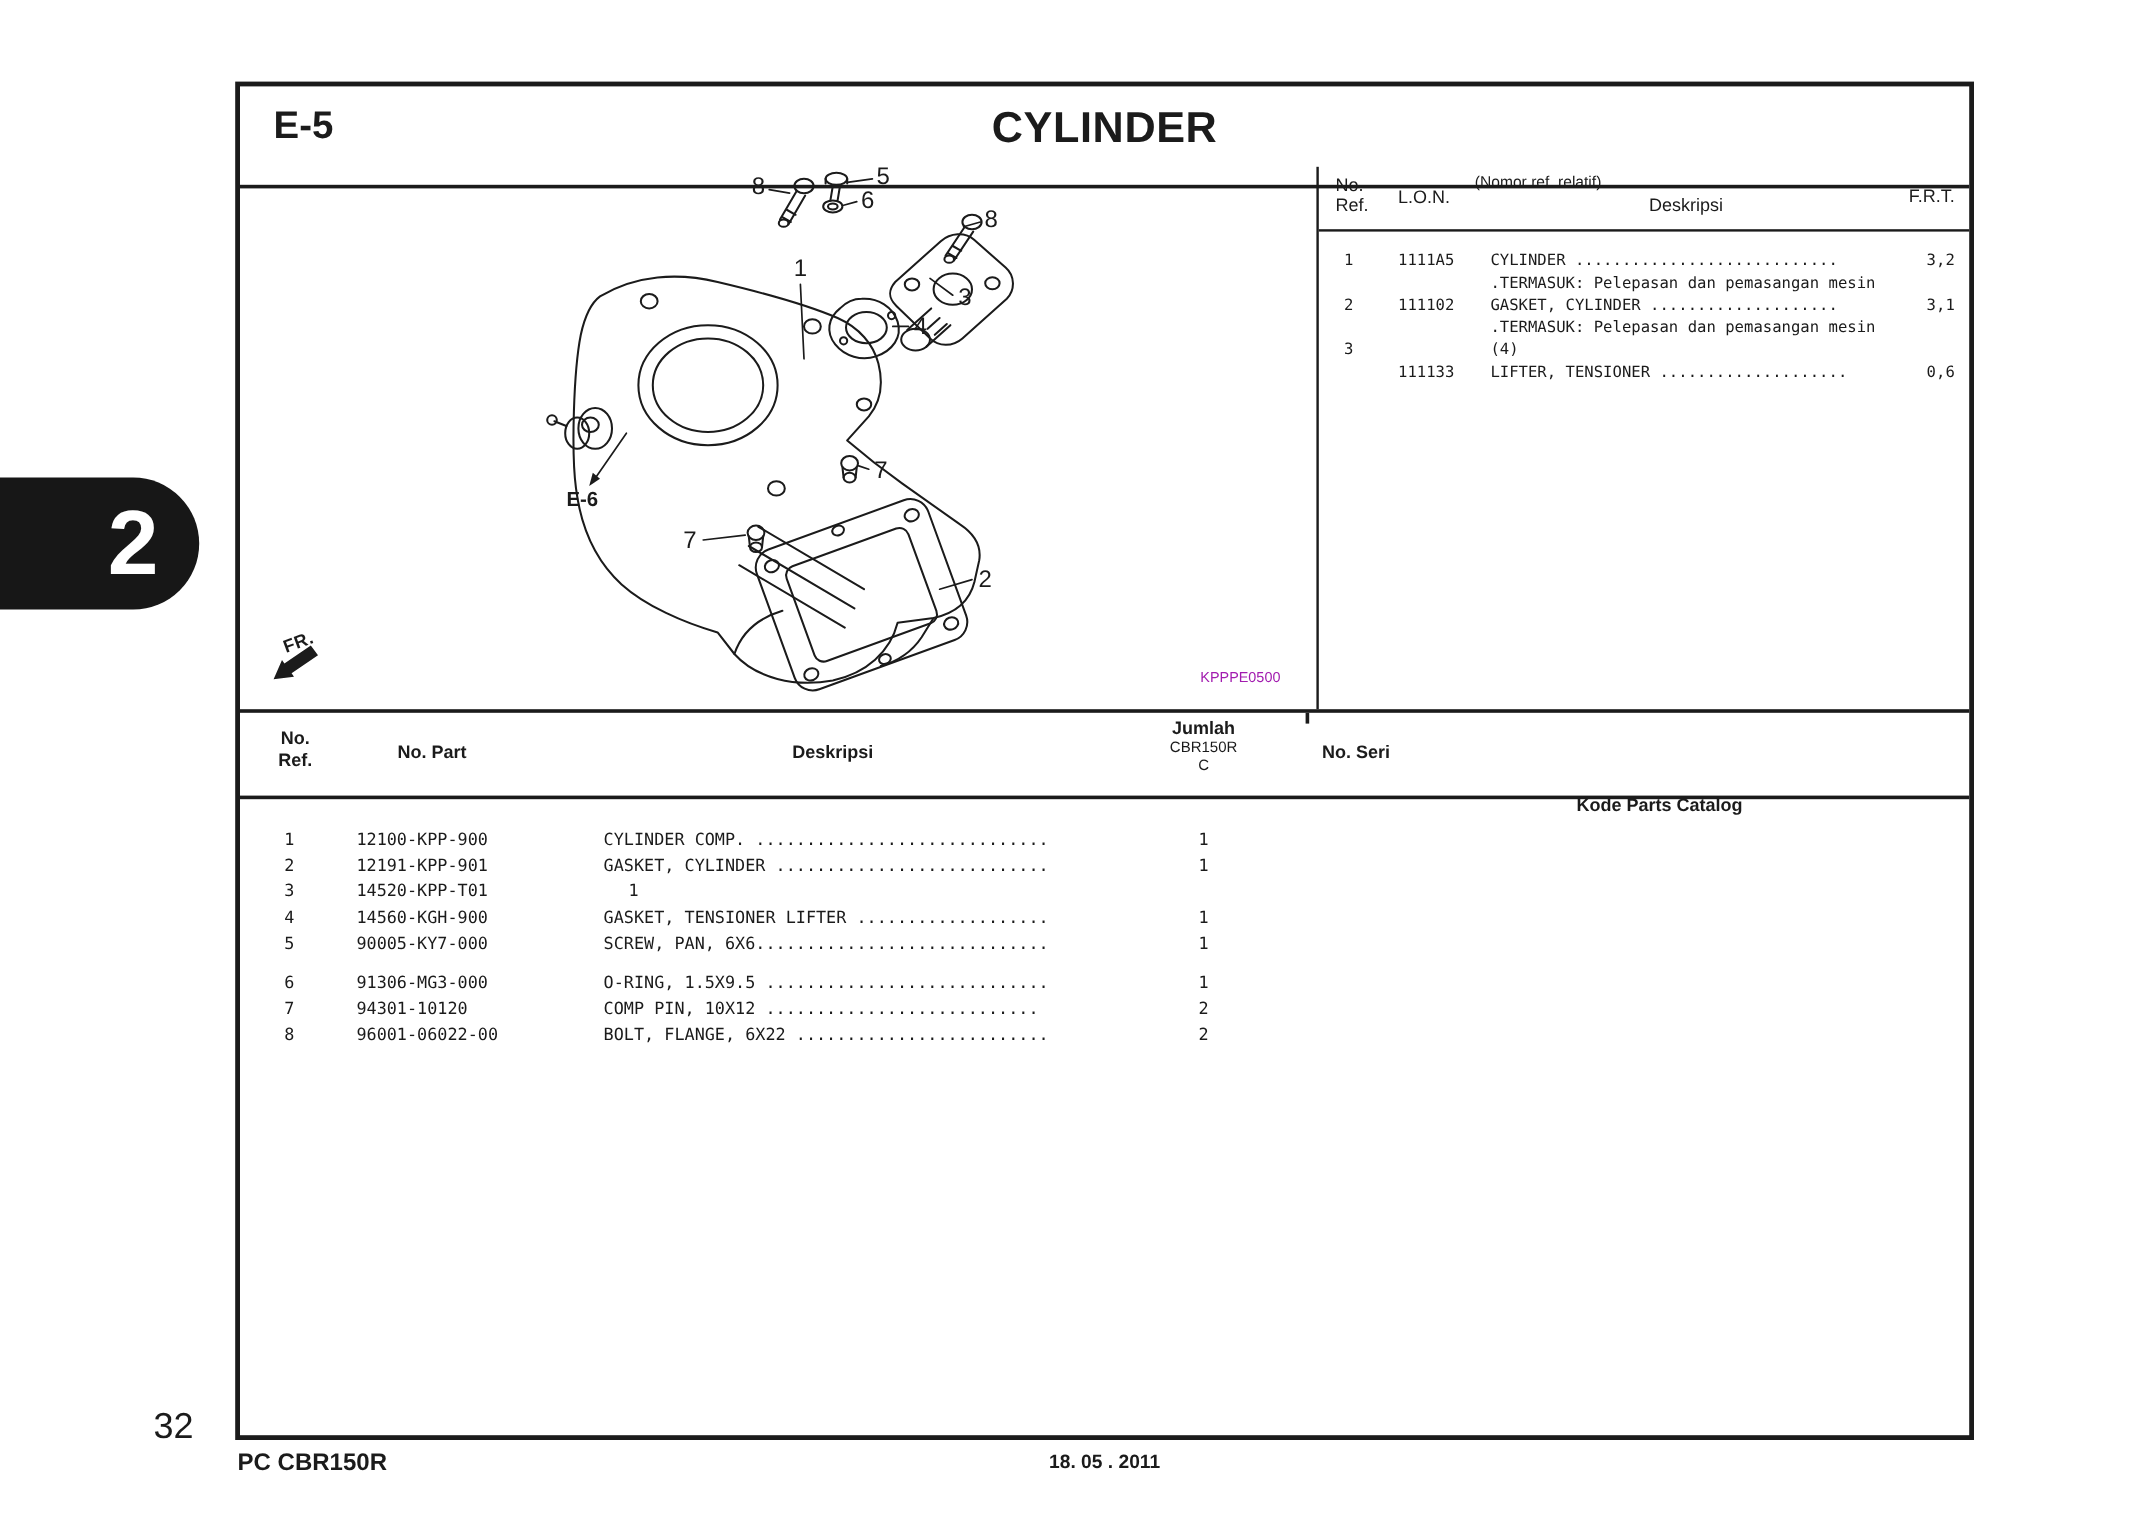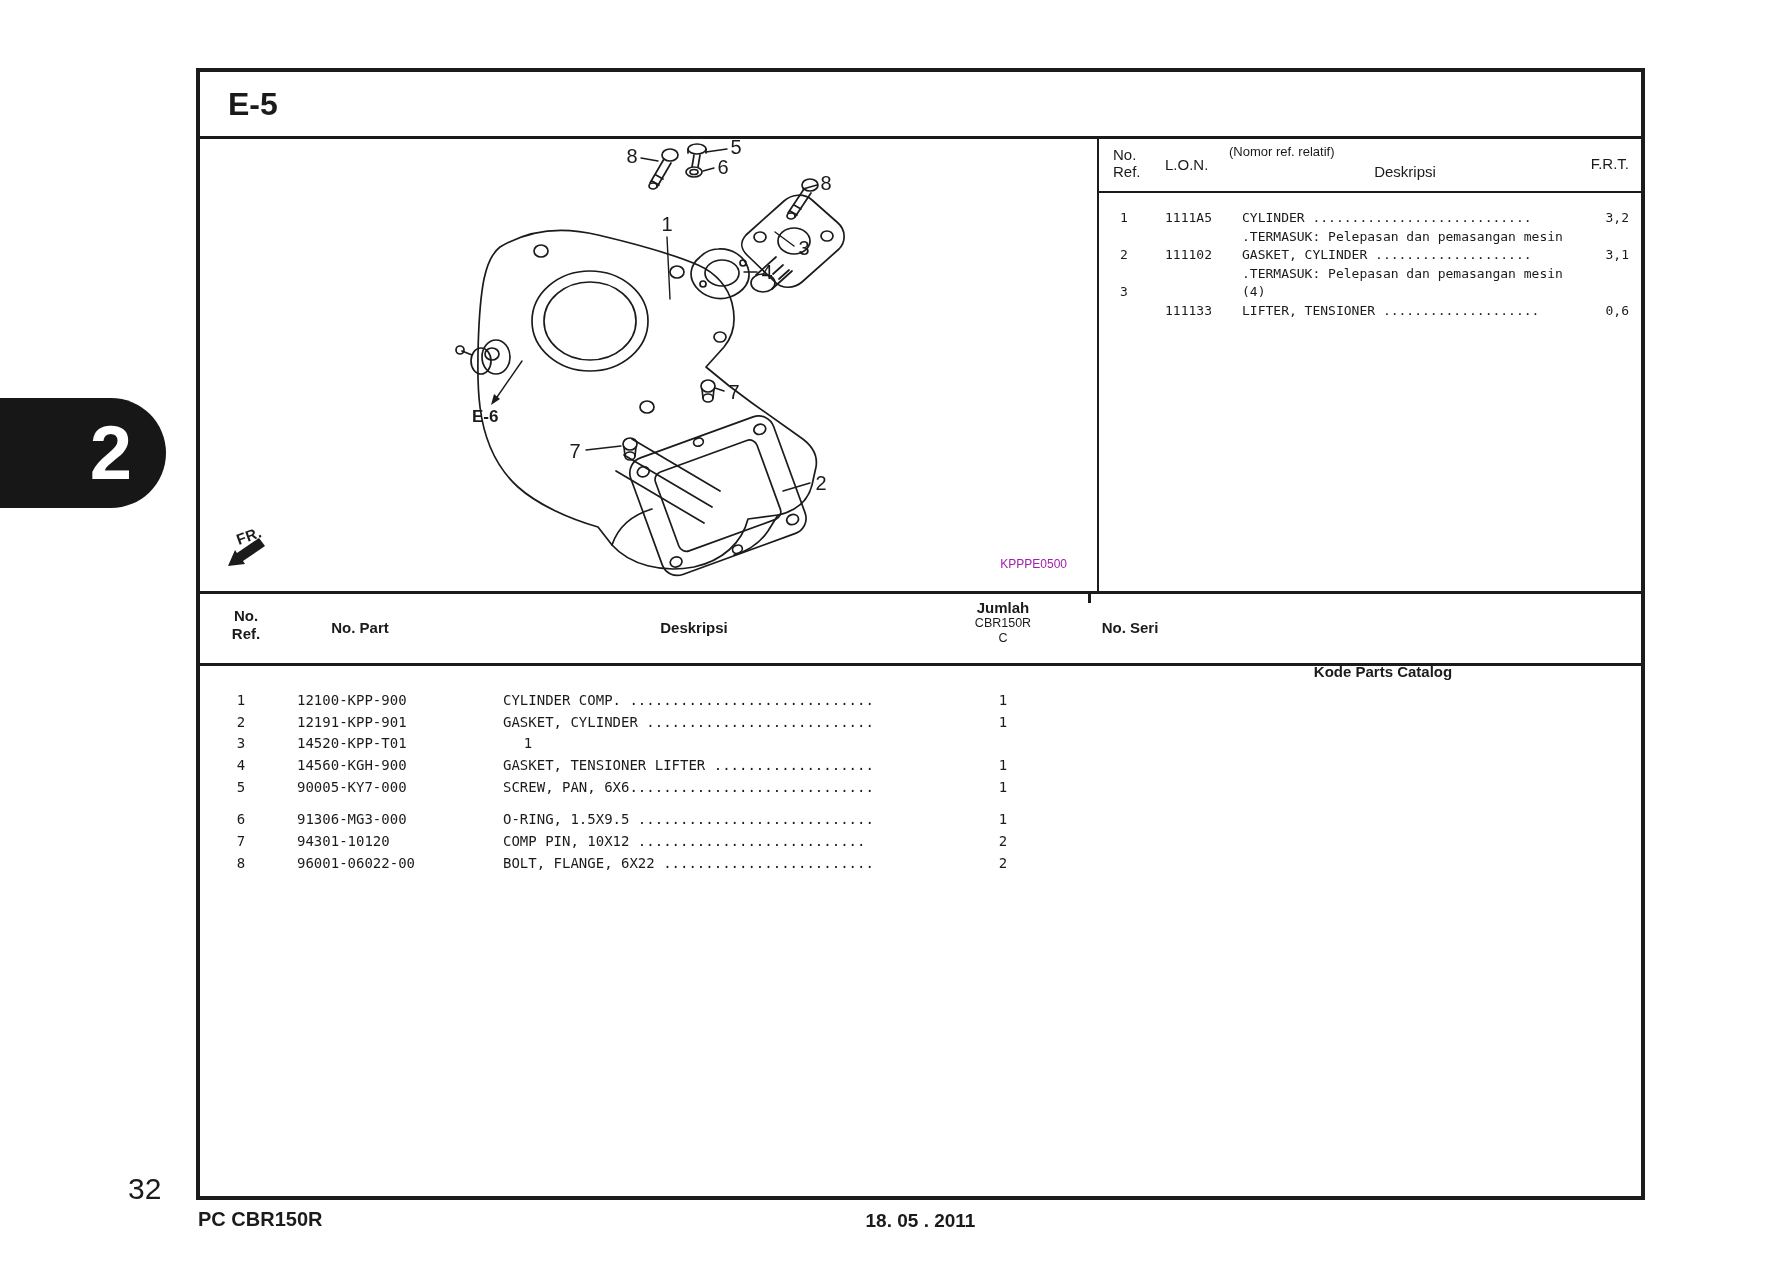--- a/index.html
+++ b/index.html
@@ -16,21 +16,21 @@
   }
   .side-tab span { color:#ffffff; font-size:76px; font-weight:bold; line-height:1; }
 
   .page-number { position:absolute; left:128px; top:1172px; font-size:30px; }
 
   
   .page-box {
     position:absolute; left:196px; top:68px; width:1449px; height:1132px;
     border:4px solid #1b1b1b; box-sizing:border-box; background:#fff;
   }
-  .pb-header { position:absolute; left:0; top:0; width:100%; height:67px;
+  .pb-header { position:absolute; left:0; top:0; width:100%; height:85px;
     border-bottom:3px solid #1b1b1b; box-sizing:border-box; }
   .section-code { position:absolute; left:28px; top:14px; font-size:32px; font-weight:bold; }
   .page-title { position:absolute; left:0; top:13px; width:100%; text-align:center;
     font-size:36px; font-weight:bold; letter-spacing:0.5px; }
 
   
   .pb-main { position:absolute; left:0; top:67px; width:100%; height:452px; }
   .diagram { position:absolute; left:0; top:0; width:897px; height:452px; }
   .diagram svg { position:absolute; left:0; top:0; }
   .callout {
@@ -78,37 +78,38 @@
     font-size:14px; white-space:pre; }
   .c-ref  { width:82px; text-align:center; flex:none; }
   .c-part { width:206px; padding-left:15px; box-sizing:border-box; flex:none; }
   .c-desc { width:475px; padding-left:15px; box-sizing:border-box; flex:none; }
   .c-qty  { width:80px; text-align:center; flex:none; }
   .pt-gap { height:11px; }
 
   
   .footer-left { position:absolute; left:198px; top:1208px; font-size:20px; font-weight:bold; }
   .footer-date { position:absolute; left:196px; top:1210px; width:1449px; text-align:center;
-    font-size:19px; font-weight:bold; }
+    font-size:16px; font-weight:bold; }
 </style>
 </head>
 <body>
 
 <div class="canvas">
 
   <div class="side-tab">
     <span>2</span>
   </div>
 
   <div class="page-number">32</div>
 
   <div class="page-box">
 
     <div class="pb-header">
       <div class="section-code">E-5</div>
+      <div class="page-title">CYLINDER</div>
     </div>
 
     <div class="pb-main">
 
       <div class="diagram">
         <svg width="897" height="452" viewBox="0 0 897 452">
           <g stroke="#1b1b1b" fill="none" stroke-width="1.7" stroke-linecap="round" stroke-linejoin="round">
 
             <path d="M300,108 C330,90 365,88 398,96 C432,104 470,114 498,126 C516,134 528,148 532,164 C536,180 534,196 524,208 L506,228 C520,240 538,254 552,264 L600,298 C612,306 618,316 616,328 L612,346 C608,362 596,372 578,376 L548,380 C542,404 522,422 494,428 C462,434 430,426 412,406 L398,388 C370,380 338,366 318,348 C296,328 284,300 280,268 C276,238 278,170 284,140 C287,126 292,114 300,108 Z"></path>
             <ellipse cx="390" cy="182" rx="58" ry="50"></ellipse>

